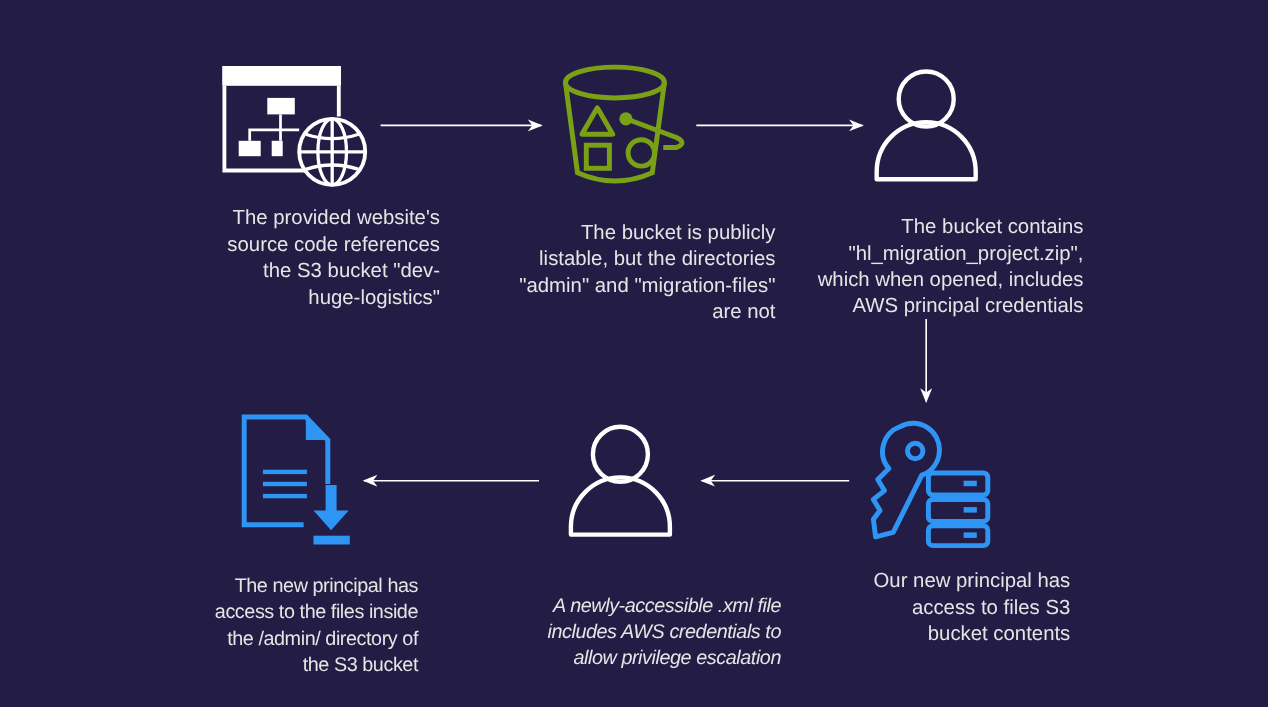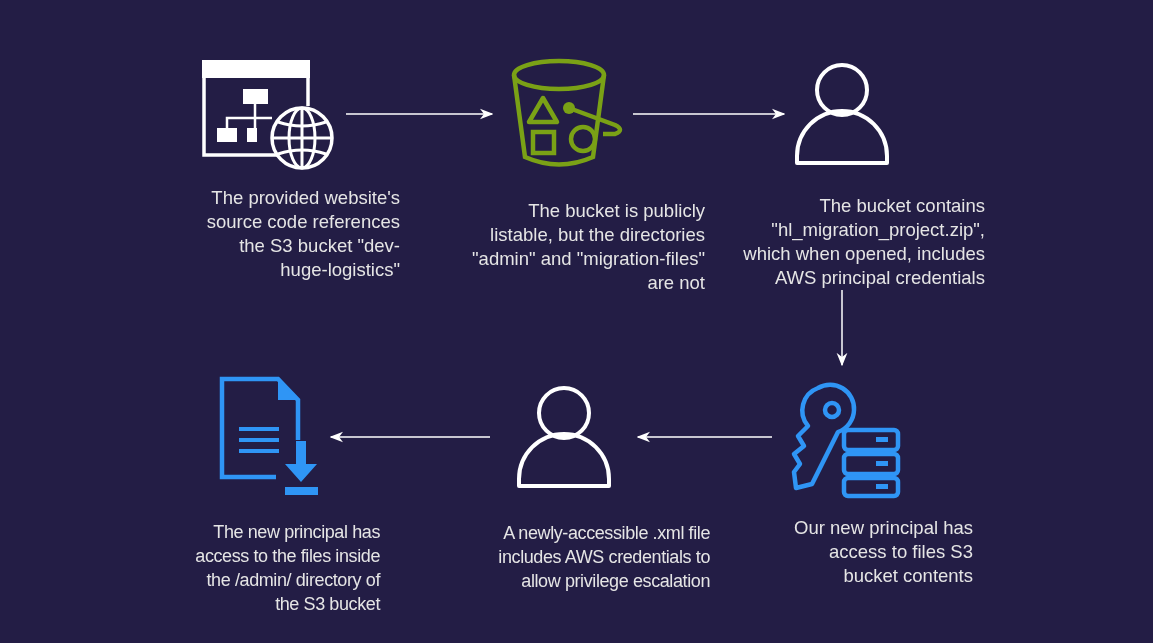--- a/index.html
+++ b/index.html
@@ -101,21 +101,21 @@
 <div class="caption" style="left:713px;top:516px;width:260px;">Our new principal has
 access to files S3
 bucket contents</div>
 
 <div class="icon" style="left:515px;top:385px;width:100px;height:106px;">
   <svg width="100" height="106" viewBox="0 0 100 106">
     <circle cx="49" cy="28" r="25" fill="none" stroke="#fff" stroke-width="4"></circle>
     <path d="M4,101 L4,94 A45,45 0 0 1 94,94 L94,101 Z" fill="none" stroke="#fff" stroke-width="4" stroke-linejoin="round"></path>
   </svg>
 </div>
-<div class="caption narrow" style="left:420px;top:521px;width:290px;">A newly-accessible .xml file
+<div class="caption narrow" style="left:420px;top:538px;width:290px;font-style:italic;">A newly-accessible .xml file
 includes AWS credentials to
 allow privilege escalation</div>
 
 <div class="icon" style="left:218px;top:375px;width:105px;height:125px;">
   <svg width="105" height="125" viewBox="0 0 105 125">
     <path d="M80,65 L80,25 L60,4 L4,4 L4,102 L58,102" fill="none" stroke="#2f95f5" stroke-width="4.5"></path>
     <path d="M60,4 L60,25 L80,25 Z" fill="#2f95f5"></path>
     <rect x="21" y="52" width="40" height="4" fill="#2f95f5"></rect>
     <rect x="21" y="63" width="40" height="4" fill="#2f95f5"></rect>
     <rect x="21" y="74" width="40" height="4" fill="#2f95f5"></rect>

